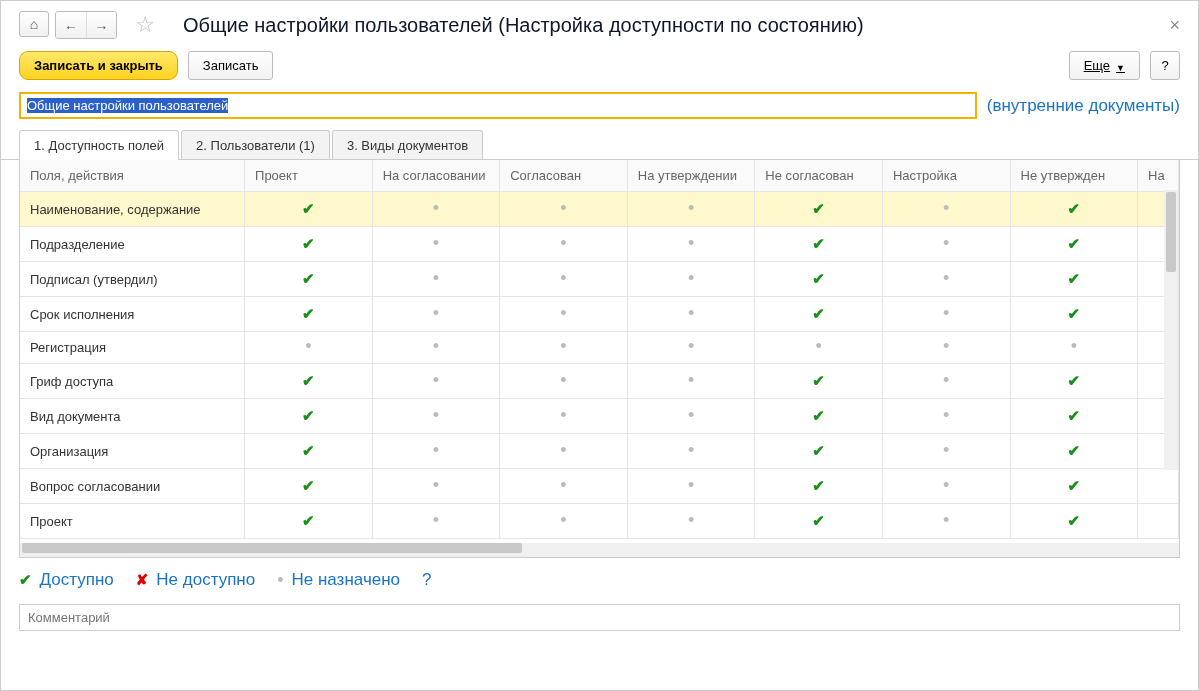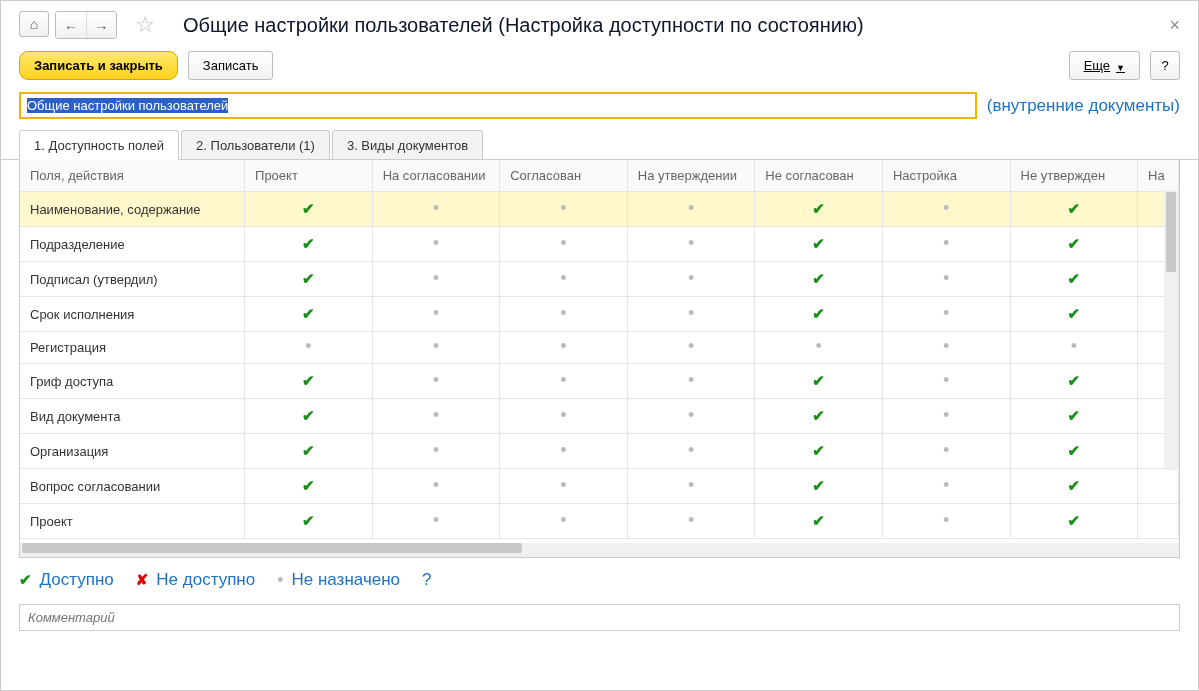--- a/index.html
+++ b/index.html
@@ -40,21 +40,21 @@
 .col-state { width: 125px; }
 .col-last { width: 40px; }
 .vscroll { position: absolute; right: 1px; top: 30px; width: 14px; height: 280px; background: #f0f0f0; }
 .vscroll .thumb { background: #c8c8c8; width: 10px; margin: 2px; height: 80px; border-radius: 2px; }
 .hscroll { height: 14px; background: #f0f0f0; margin-top: 4px; position: relative; }
 .hscroll .thumb { background: #c8c8c8; height: 10px; margin: 2px; width: 500px; border-radius: 2px; }
 .legend { display: flex; gap: 22px; padding: 12px 18px 14px 18px; align-items: center; font-size: 13px; }
 .legend .item { display: flex; gap: 8px; align-items: center; }
 .legend .cross { color: #d00; font-weight: bold; font-size: 15px; }
 .comment-row { padding: 0 18px 14px 18px; }
-.comment-input { width: 100%; border: 1px solid #ccc; padding: 5px 8px; font-size: 13px; color: #0c4a6e; font-style: italic; }
+.comment-input { width: 100%; border: 1px solid #ccc; padding: 5px 8px; font-size: 13px; color: #0c4a6e; }
 .caret { font-size: 9px; margin-left: 4px; }
 </style>
 </head>
 <body>
 
 <div class="window">
 
   <div class="titlebar">
     <div class="nav-group">
       <div class="icon-btn">

